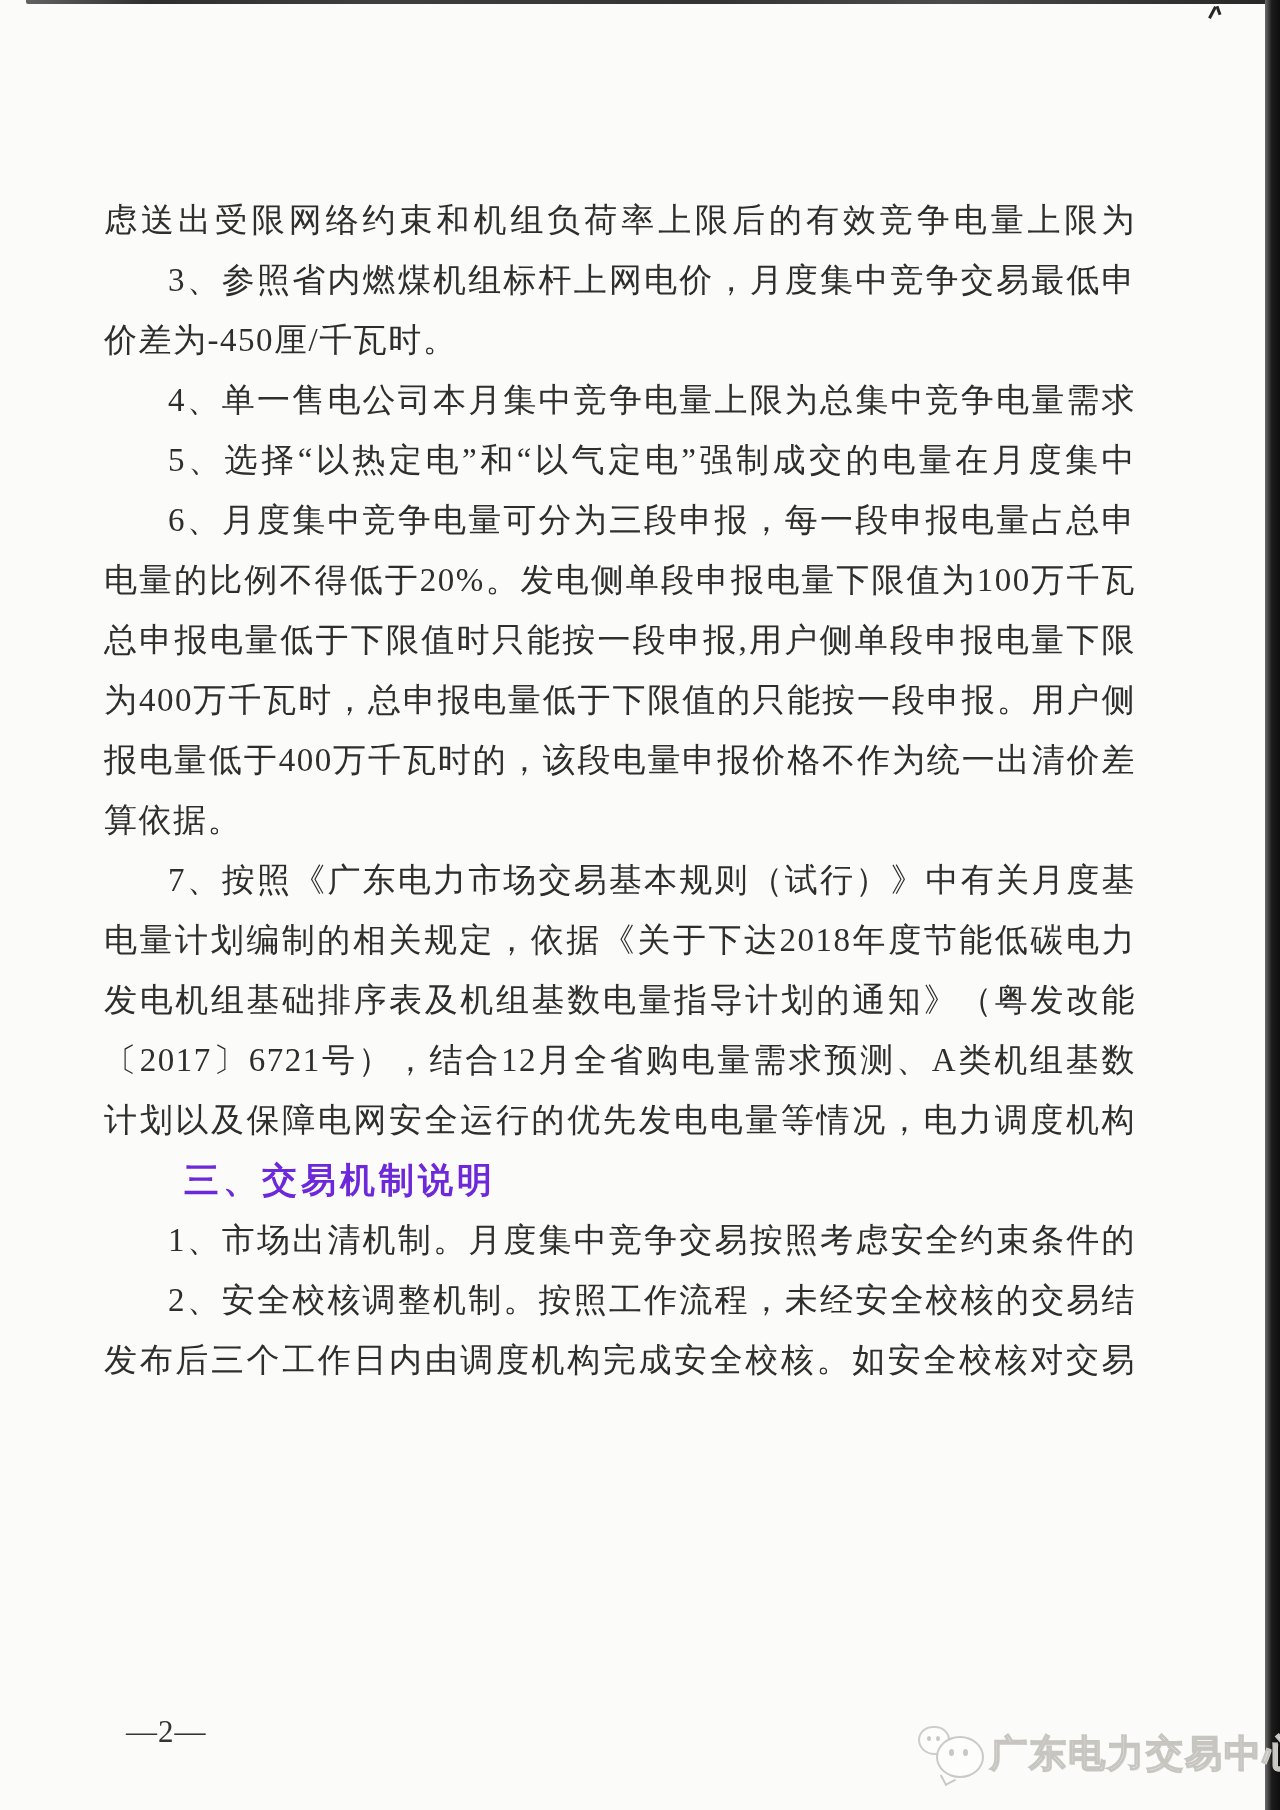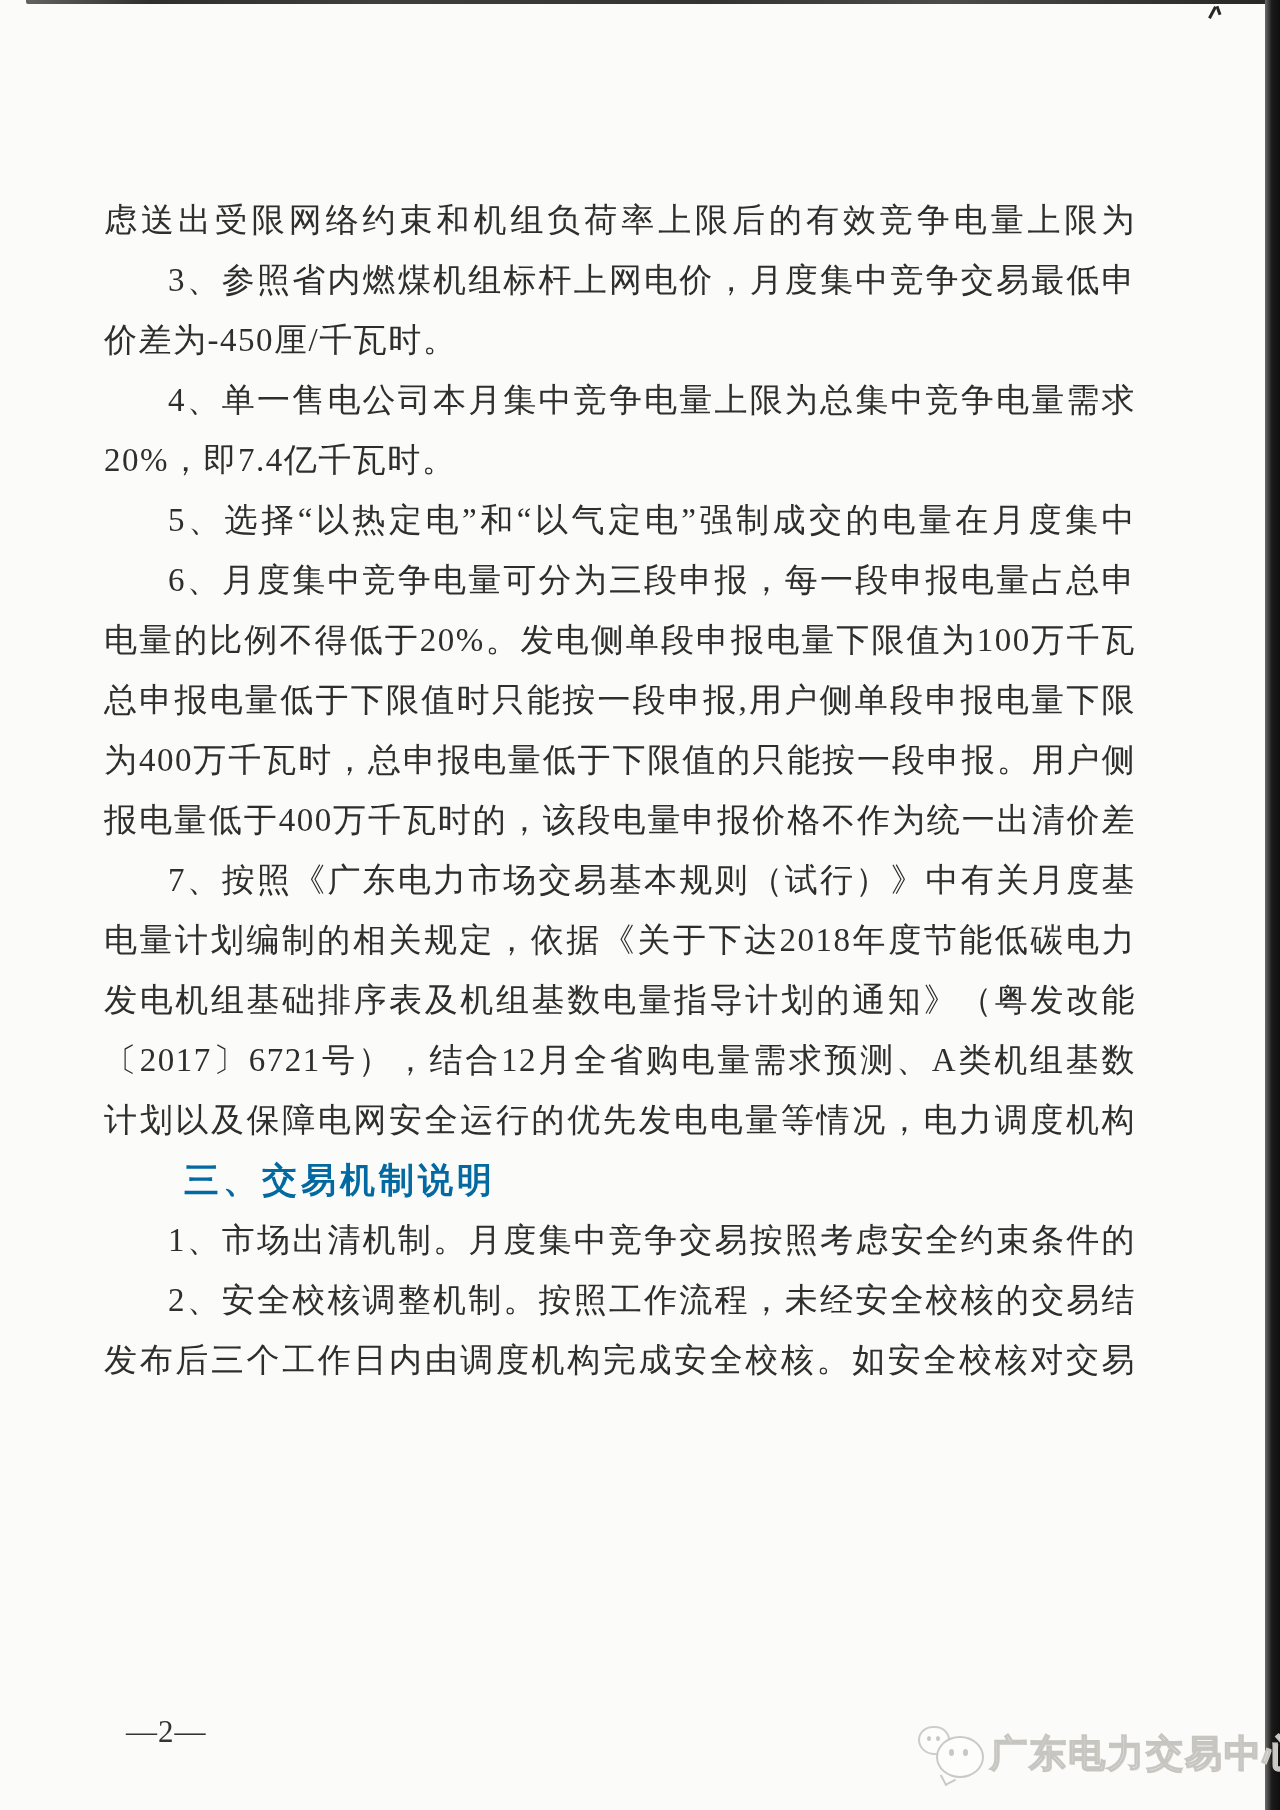--- a/index.html
+++ b/index.html
@@ -34,21 +34,21 @@
   
   .content{position:absolute;left:104px;top:190px;width:1032px;}
   .line{
     font-size:33px;line-height:60px;height:60px;
     letter-spacing:1.5px;overflow:hidden;
   }
   .fill{text-align:justify;text-align-last:justify;}
   .ind{text-indent:64px;}
   .heading{
     font-family:"Liberation Sans","DejaVu Sans",sans-serif;
-    font-weight:bold;font-size:35px;letter-spacing:4px;color:#0369a1;
+    font-weight:bold;font-size:35px;letter-spacing:4px;color:#6d28d9;
     text-indent:80px;
   }
 
   
   .pagenum{
     position:absolute;left:126px;top:1714px;
     font-size:31px;letter-spacing:1px;color:#343434;
   }
 
   
@@ -90,27 +90,27 @@
 
   <div class="scan-top"></div>
   <div class="scan-right"></div>
   <div class="speck"></div>
 
   <div class="content">
     <div class="line fill">虑送出受限网络约束和机组负荷率上限后的有效竞争电量上限为30.73</div>
     <div class="line ind fill">3、参照省内燃煤机组标杆上网电价，月度集中竞争交易最低申报</div>
     <div class="line">价差为-450厘/千瓦时。</div>
     <div class="line ind fill">4、单一售电公司本月集中竞争电量上限为总集中竞争电量需求的</div>
-    <div class="line">20%，即7.4亿千瓦时。</div>
     <div class="line ind fill">5、选择“以热定电”和“以气定电”强制成交的电量在月度集中</div>
     <div class="line ind fill">6、月度集中竞争电量可分为三段申报，每一段申报电量占总申报</div>
     <div class="line fill">电量的比例不得低于20%。发电侧单段申报电量下限值为100万千瓦时，</div>
     <div class="line fill">总申报电量低于下限值时只能按一段申报,用户侧单段申报电量下限值</div>
     <div class="line fill">为400万千瓦时，总申报电量低于下限值的只能按一段申报。用户侧申</div>
     <div class="line fill">报电量低于400万千瓦时的，该段电量申报价格不作为统一出清价差计</div>
+    <div class="line">算依据。</div>
     <div class="line ind fill">7、按照《广东电力市场交易基本规则（试行）》中有关月度基数</div>
     <div class="line fill">电量计划编制的相关规定，依据《关于下达2018年度节能低碳电力调度</div>
     <div class="line fill">发电机组基础排序表及机组基数电量指导计划的通知》（粤发改能电函</div>
     <div class="line fill">〔2017〕6721号），结合12月全省购电量需求预测、A类机组基数电量</div>
     <div class="line fill">计划以及保障电网安全运行的优先发电电量等情况，电力调度机构对B</div>
     <div class="line heading">三、交易机制说明</div>
     <div class="line ind fill">1、市场出清机制。月度集中竞争交易按照考虑安全约束条件的边</div>
     <div class="line ind fill">2、安全校核调整机制。按照工作流程，未经安全校核的交易结果</div>
     <div class="line fill">发布后三个工作日内由调度机构完成安全校核。如安全校核对交易结果</div>
   </div>

